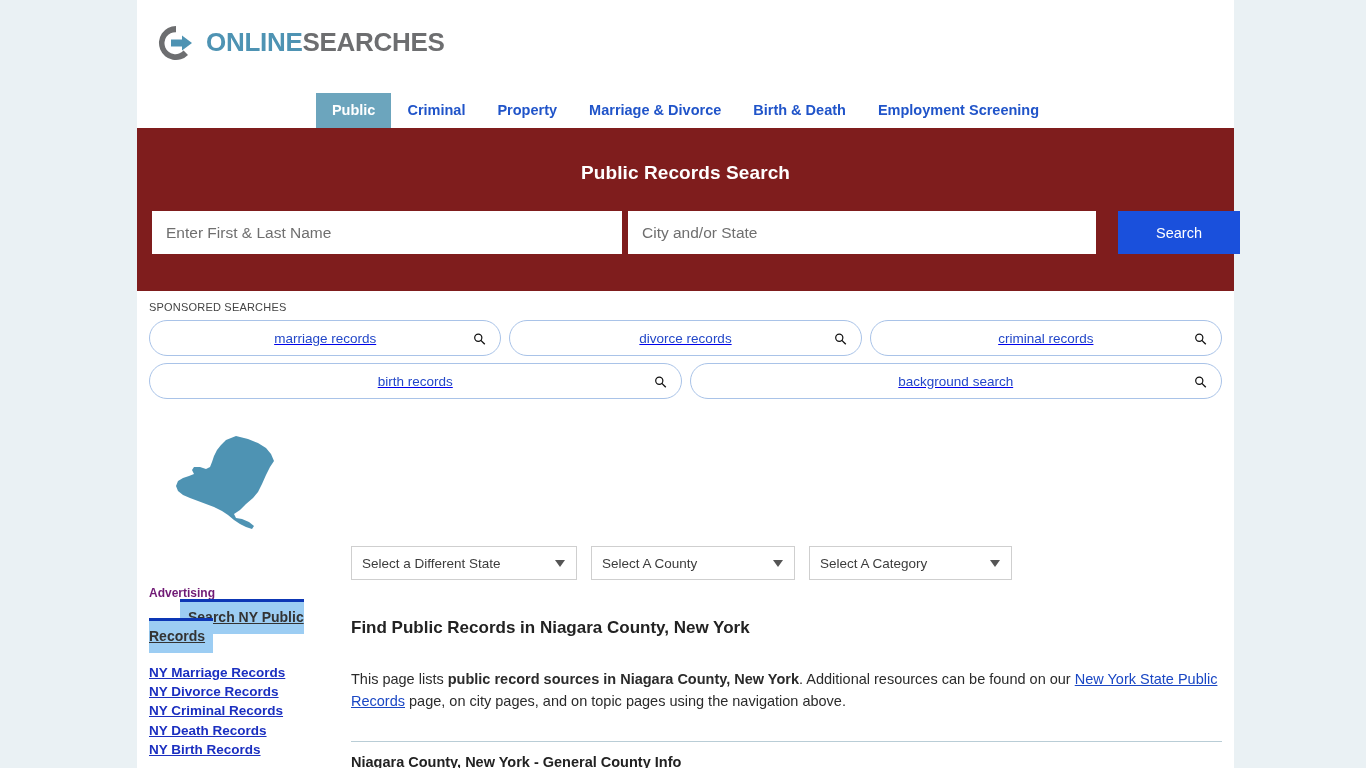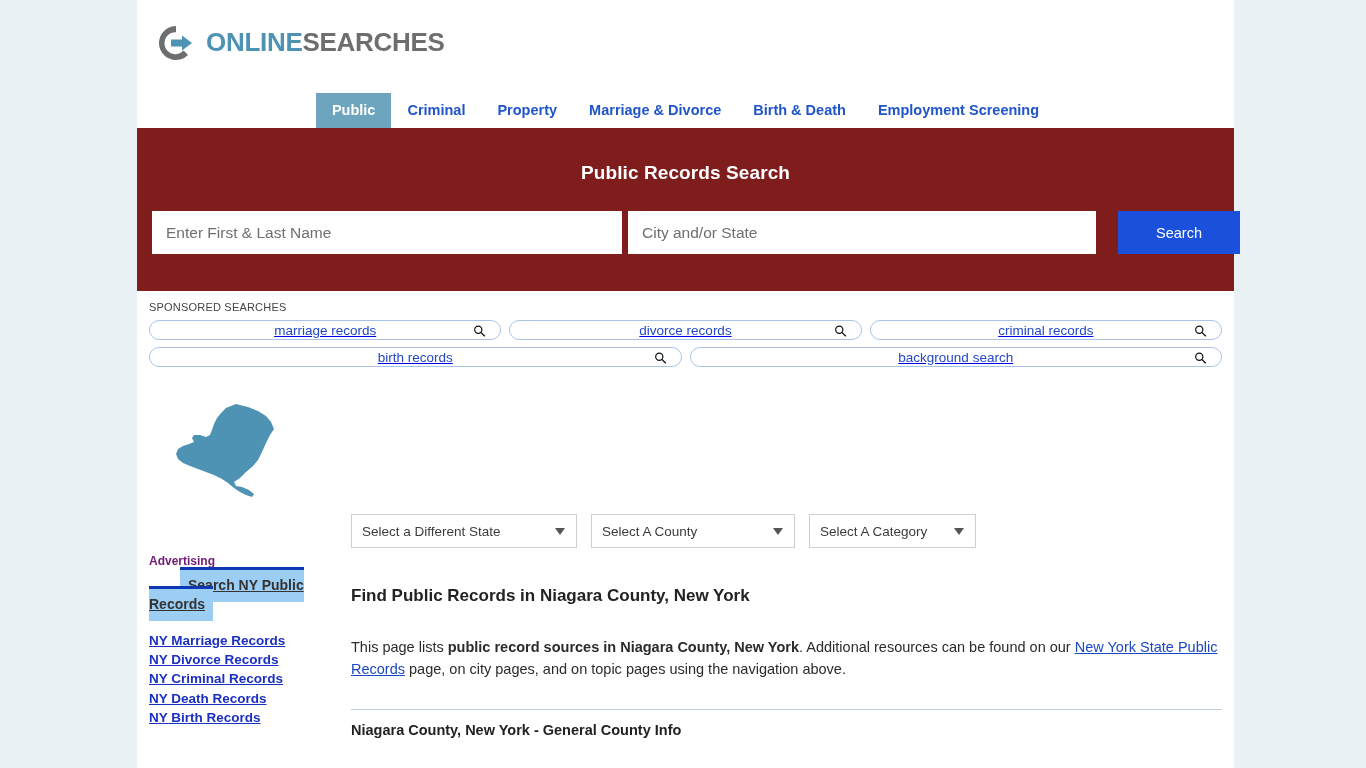--- a/index.html
+++ b/index.html
@@ -113,21 +113,21 @@
   .sponsored { padding: 10px 12px 4px 12px; }
   .sponsored-label {
     font-size: 11px;
     color: #444;
     letter-spacing: 0.2px;
     margin-bottom: 7px;
   }
   .pill-row { display: flex; gap: 8px; margin-bottom: 7px; }
   .pill {
     flex: 1;
-    height: 20px;
+    height: 36px;
     border: 1px solid #a9c3e8;
     border-radius: 19px;
     display: flex;
     align-items: center;
     justify-content: center;
     position: relative;
     background: #fff;
     cursor: pointer;
   }
   .pill-text {
@@ -183,21 +183,21 @@
     background: #fff;
     display: flex;
     align-items: center;
     padding: 0 10px;
     font-size: 13.5px;
     color: #3c3c3c;
     cursor: pointer;
   }
   .sel.s1 { width: 226px; }
   .sel.s2 { width: 204px; }
-  .sel.s3 { width: 167px; }
+  .sel.s3 { width: 203px; }
   .sel-caret {
     position: absolute;
     right: 11px;
     width: 0; height: 0;
     border-left: 5px solid transparent;
     border-right: 5px solid transparent;
     border-top: 7px solid #555;
   }
 
   .section-head {

